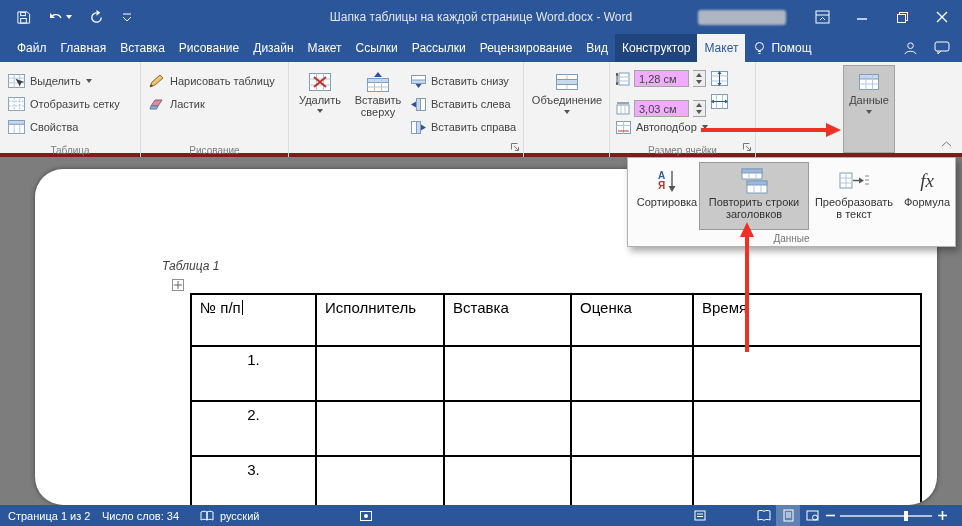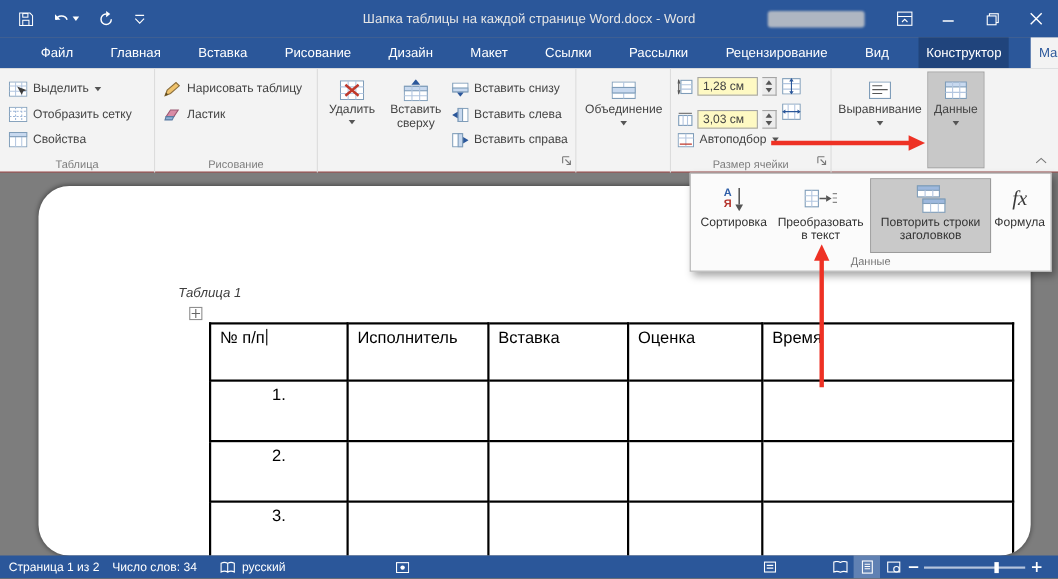--- a/index.html
+++ b/index.html
@@ -13,41 +13,41 @@
   .qat .qbtn{display:flex;align-items:center;gap:2px;}
   .title{position:absolute;left:150px;right:150px;top:0;height:34px;line-height:34px;
          text-align:center;font-size:12px;white-space:nowrap;overflow:hidden;}
   .tb-right{position:absolute;right:0;top:0;height:34px;display:flex;align-items:center;}
   .redacted{width:88px;height:15px;background:#aeb6c2;border-radius:3px;filter:blur(1.2px);margin-right:16px;}
   .winbtn{width:40px;height:34px;display:flex;align-items:center;justify-content:center;}
 
   
   .tabbar{position:absolute;top:34px;left:0;right:0;height:28px;background:#2b579a;display:flex;
           align-items:stretch;color:#fff;font-size:12px;padding-left:10px;}
-  .tab{padding:0 7px;display:flex;align-items:center;white-space:nowrap;cursor:default;margin-left:20px;}
+  .tab{padding:0 7px;display:flex;align-items:center;white-space:nowrap;cursor:default;}
   .tab.contextual{background:rgba(5,22,48,.28);}
   .tab.active{background:#f3f3f3;color:#2b579a;}
   .helpcluster{display:flex;align-items:center;gap:5px;margin-left:8px;white-space:nowrap;}
   .tabicons{margin-left:auto;display:flex;align-items:center;gap:16px;padding-right:12px;}
 
   
   .ribbon{position:absolute;top:62px;left:0;right:0;height:95px;background:#f3f3f3;
-          border-bottom:1px solid #7f1d1d;font-size:11px;color:#444;}
+          border-bottom:4px solid #7f1d1d;font-size:11px;color:#444;}
   .group{position:absolute;top:0;height:95px;border-right:1px solid #dcdcdc;}
   .glabel{position:absolute;bottom:1px;left:0;right:0;text-align:center;font-size:10px;color:#7d7d7d;white-space:nowrap;}
   .launcher{position:absolute;right:3px;bottom:3px;}
   .rrow{position:absolute;display:flex;align-items:center;gap:5px;height:18px;white-space:nowrap;}
   .bigbtn{position:absolute;top:4px;display:flex;flex-direction:column;align-items:center;
           text-align:center;line-height:12px;padding-top:3px;}
   .bigbtn .ic{height:25px;display:flex;align-items:center;justify-content:center;}
   .pressed{background:#c8c8c8;outline:1px solid #a3a3a3;}
   .chev{width:0;height:0;border-left:3.5px solid transparent;border-right:3.5px solid transparent;
         border-top:4px solid #555;display:inline-block;}
   .spinrow{position:absolute;display:flex;align-items:center;gap:4px;}
-  .spinbox{width:55px;height:17px;background:#fef9c3;border:1px solid #a5a5a5;font-size:11px;
+  .spinbox{width:55px;height:17px;background:#f0abfc;border:1px solid #a5a5a5;font-size:11px;
            display:flex;align-items:center;padding-left:4px;}
   .steppers{width:13px;height:17px;border:1px solid #a5a5a5;border-left:none;background:#ececec;
             display:flex;flex-direction:column;align-items:center;justify-content:center;gap:3px;}
   .tri-up{width:0;height:0;border-left:3px solid transparent;border-right:3px solid transparent;border-bottom:4px solid #555;}
   .tri-dn{width:0;height:0;border-left:3px solid transparent;border-right:3px solid transparent;border-top:4px solid #555;}
   .collapse-ribbon{position:absolute;right:10px;bottom:3px;}
 
   
   .popup{position:absolute;left:627px;top:157px;width:329px;height:90px;background:#fbfbfb;
          border:1px solid #b3b3b3;box-shadow:3px 4px 7px rgba(0,0,0,.35);z-index:40;
@@ -355,30 +355,20 @@
       <span class="launcher">
         <svg width="10" height="10">
             <path d="M1.5 1.5v6M1.5 1.5h6" stroke="#777"></path>
             <path d="M4 4l4.5 4.5" stroke="#777"></path>
             <path d="M8.5 5v3.5H5" fill="none" stroke="#777"></path>
           </svg>
       </span>
     </div>
 
     <div class="group" style="left:756px;width:206px;border-right:none">
-      <div class="bigbtn" style="left:2px;width:84px;height:86px">
-        <span class="ic">
-            <svg width="20" height="16" viewBox="0 0 20 16">
-              <rect x="0.5" y="0.5" width="19" height="15" fill="#fff" stroke="#7f9db9"></rect>
-              <path d="M3 4h9M3 7.5h14M3 11h9" stroke="#555"></path>
-            </svg>
-          </span>
-        <span>Выравнивание</span>
-        <span class="chev" style="margin-top:4px"></span>
-      </div>
       <div class="bigbtn pressed" style="left:88px;width:50px;height:86px">
         <span class="ic">
             <svg width="20" height="16" viewBox="0 0 20 16">
               <rect x="0.5" y="0.5" width="19" height="15" fill="#fff" stroke="#7f9db9"></rect>
               <rect x="0.5" y="0.5" width="19" height="4.5" fill="#c8d9ef" stroke="#7f9db9"></rect>
               <path d="M0.5 10h19M7 0.5v15M13.5 0.5v15" stroke="#b3c6e0"></path>
             </svg>
           </span>
         <span>Данные</span>
         <span class="chev" style="margin-top:4px"></span>
@@ -449,45 +439,45 @@
             <span class="sortA">А</span>
             <span class="sortYa">Я</span>
           </span>
         <svg width="8" height="22" viewBox="0 0 8 22">
             <path d="M4 1v15" stroke="#555" stroke-width="1.4"></path>
             <path d="M4 22l-3.5-6h7z" fill="#555"></path>
           </svg>
       </span>
       <span>Сортировка</span>
     </div>
-    <div class="pitem" style="width:92px">
-      <span class="ic">
-        <svg width="30" height="24" viewBox="0 0 30 24">
-            <rect x="1" y="4" width="12" height="15" fill="#fff" stroke="#7f9db9"></rect>
-            <path d="M1 9h12M1 14h12M7 4v15" stroke="#b3c6e0"></path>
-            <path d="M14 11.5h6" stroke="#555" stroke-width="1.4"></path>
-            <path d="M20 8.5l5 3-5 3z" fill="#555"></path>
-            <path d="M26 7h4M26 11h4M26 15h4" stroke="#888"></path>
-          </svg>
-      </span>
-      <span>Преобразовать в текст</span>
-    </div>
     <div class="pitem active" style="width:108px">
       <span class="ic">
         <svg width="27" height="27" viewBox="0 0 27 27">
             <rect x="1" y="1" width="20" height="10" fill="#fff" stroke="#7f9db9"></rect>
             <rect x="1" y="1" width="20" height="4" fill="#9db8dd" stroke="#7f9db9"></rect>
             <path d="M8 5v6M15 5v6" stroke="#b3c6e0"></path>
             <rect x="6" y="13" width="20" height="12" fill="#fff" stroke="#7f9db9"></rect>
             <rect x="6" y="13" width="20" height="4" fill="#9db8dd" stroke="#7f9db9"></rect>
             <path d="M13 17v8M20 17v8" stroke="#b3c6e0"></path>
           </svg>
       </span>
       <span>Повторить строки заголовков</span>
     </div>
+    <div class="pitem" style="width:92px">
+      <span class="ic">
+        <svg width="30" height="24" viewBox="0 0 30 24">
+            <rect x="1" y="4" width="12" height="15" fill="#fff" stroke="#7f9db9"></rect>
+            <path d="M1 9h12M1 14h12M7 4v15" stroke="#b3c6e0"></path>
+            <path d="M14 11.5h6" stroke="#555" stroke-width="1.4"></path>
+            <path d="M20 8.5l5 3-5 3z" fill="#555"></path>
+            <path d="M26 7h4M26 11h4M26 15h4" stroke="#888"></path>
+          </svg>
+      </span>
+      <span>Преобразовать в текст</span>
+    </div>
     <div class="pitem" style="width:54px">
       <span class="ic">
           <span class="fx">fx</span>
         </span>
       <span>Формула</span>
     </div>
     <div class="plabel">Данные</div>
   </div>
 
   <svg class="arrow" style="left:701px;top:122px" width="140" height="16">

